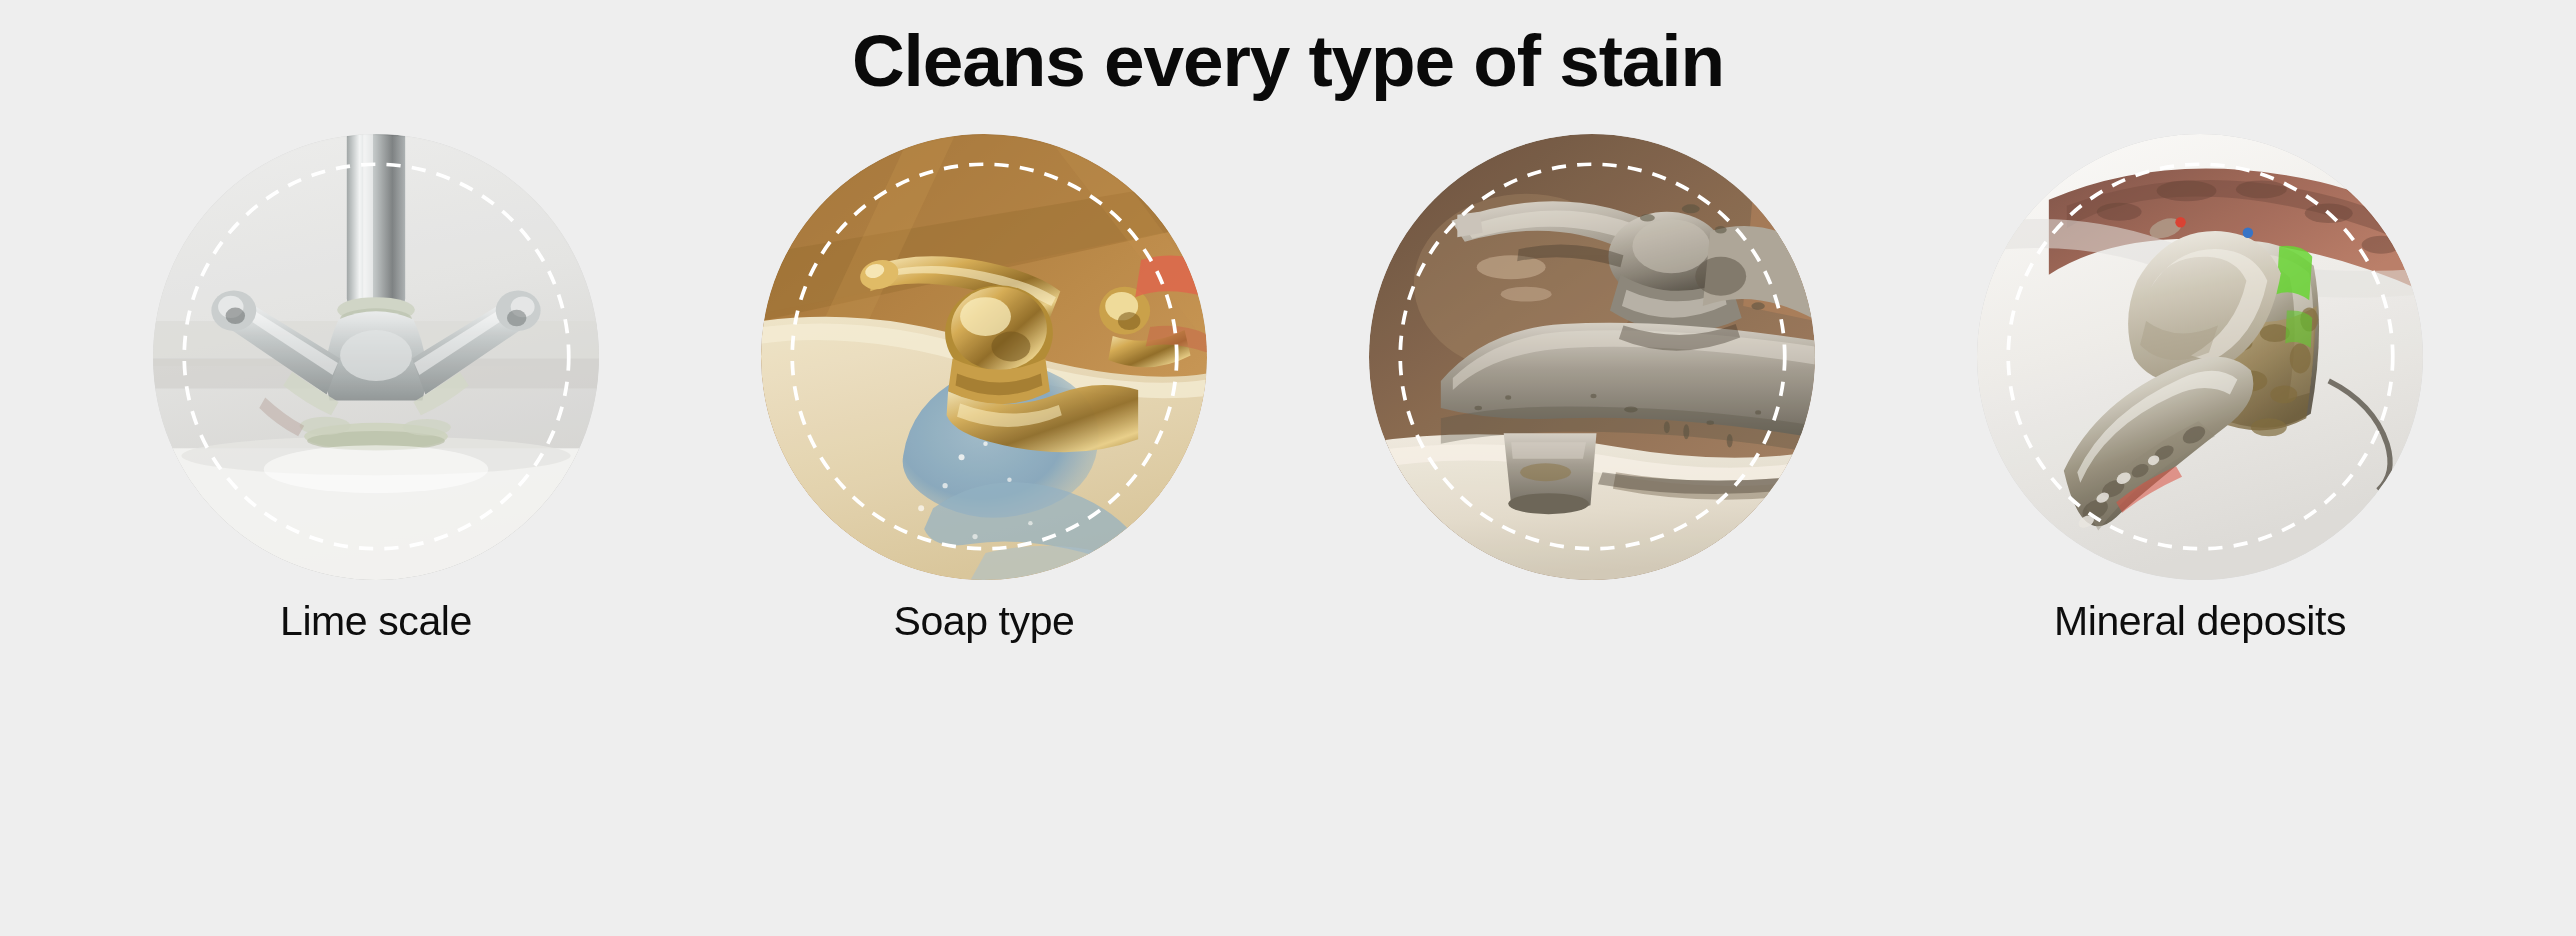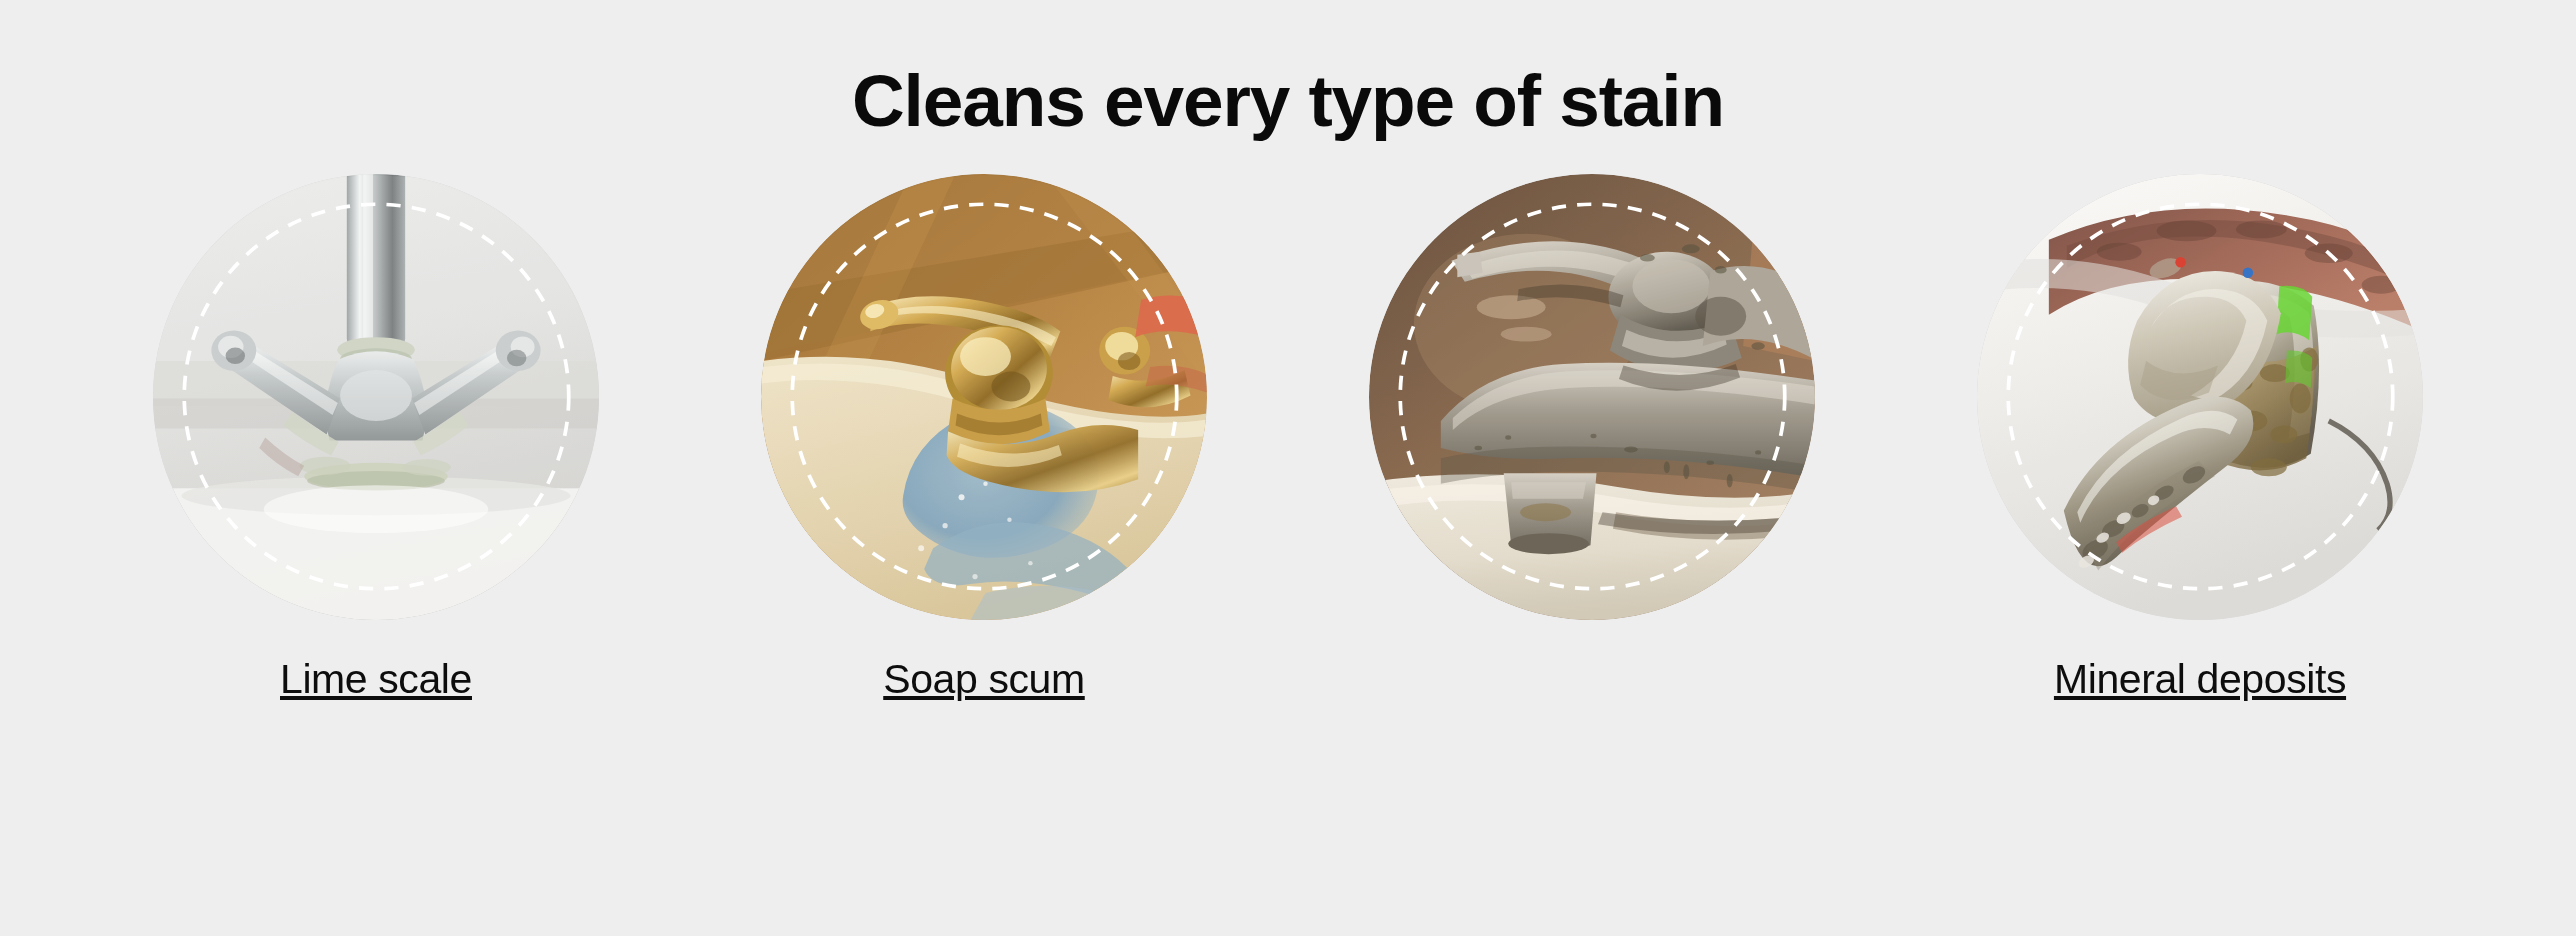--- a/index.html
+++ b/index.html
@@ -18,21 +18,21 @@
   .section {
     position: absolute;
     inset: 0;
     display: flex;
     flex-direction: column;
     align-items: center;
   }
 
   .page-title {
     margin: 0;
-    padding-top: 56px;
+    padding-top: 16px;
     font-size: 73px;
     font-weight: 700;
     letter-spacing: -1.1px;
     color: #0a0a0a;
     line-height: 1.22;
     text-align: center;
     white-space: nowrap;
   }
 
   .cards {
@@ -84,29 +84,28 @@
 
   .dashed-ring circle {
     fill: none;
     stroke: #ffffff;
     stroke-width: 5;
     stroke-dasharray: 19 15;
     stroke-linecap: butt;
   }
 
   .caption {
-    margin-top: 36px;
+    margin-top: 18px;
     font-size: 41px;
     font-weight: 500;
     letter-spacing: -0.4px;
     color: #0d0d0d;
     line-height: 1.15;
     text-align: center;
     white-space: nowrap;
-    text-decoration: underline;
   }
 </style>
 </head>
 <body>
 
 <div class="section">
 
   <h1 class="page-title">Cleans every type of stain</h1>
 
   <div class="cards">
@@ -254,21 +253,21 @@
 
             <path d="M508 168 q50 -14 88 6 l0 44 q-56 -16 -96 0 z" fill="#e0604a" opacity="0.8"></path>
             <path d="M520 258 q44 -6 76 10 l0 24 q-48 -16 -82 -8 z" fill="#c85a44" opacity="0.45"></path>
             <ellipse cx="298" cy="300" rx="298" ry="298" fill="#f0c070" opacity="0.05"></ellipse>
           </svg>
         </div>
         <svg class="dashed-ring" viewBox="0 0 520 520" aria-hidden="true">
           <circle cx="260" cy="260" r="257"></circle>
         </svg>
       </div>
-      <div class="caption">Soap scum</div>
+      <div class="caption">Soap type</div>
     </div>
 
     <div class="card">
       <div class="media">
         <div class="photo">
           <svg viewBox="0 0 596 596" preserveAspectRatio="xMidYMid slice" aria-hidden="true">
             <defs>
               <linearGradient id="g3wall" x1="0.1" y1="0" x2="0.8" y2="1">
                 <stop offset="0" stop-color="#6c5340"></stop>
                 <stop offset="0.45" stop-color="#8a6c51"></stop>

